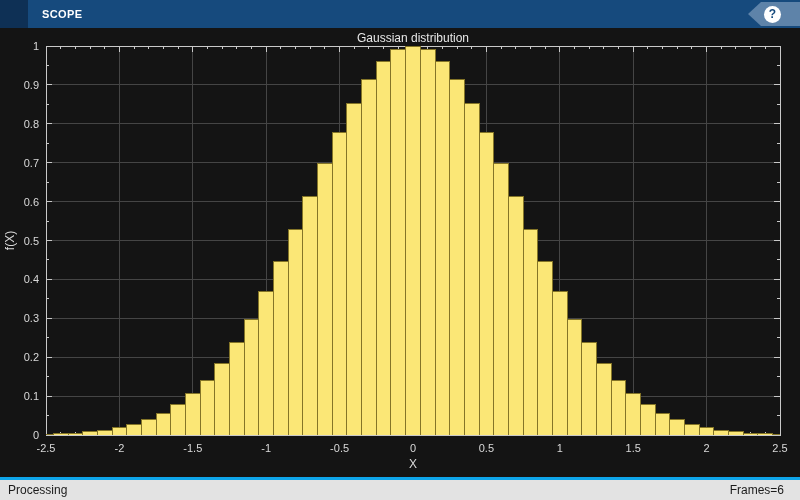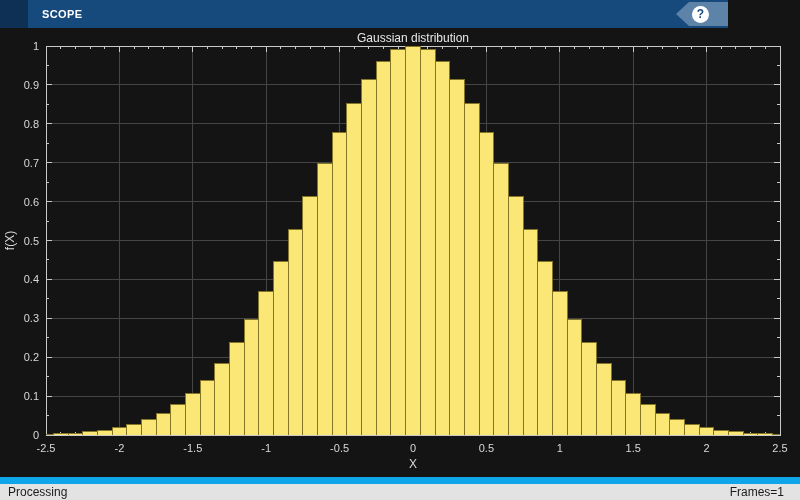--- a/index.html
+++ b/index.html
@@ -1,41 +1,41 @@
 <!DOCTYPE html>
 <html><head>
 <meta charset="utf-8">
 <style>
   html,body{margin:0;padding:0;background:#000;}
   .app{position:relative;width:800px;height:500px;overflow:hidden;
        font-family:"Liberation Sans",sans-serif;background:#141414;}
 
   
-  .toolbar{position:absolute;left:0;top:0;width:728px;height:28px;
+  .toolbar{position:absolute;left:0;top:0;width:800px;height:28px;
            background:#164a7d;display:flex;align-items:stretch;text-align:right;}
   .toolbar-corner{width:28px;height:28px;background:#0e3055;}
   .tab{display:flex;align-items:center;padding:0 14px;color:#ffffff;
        font-size:11px;font-weight:700;letter-spacing:.4px;cursor:default;}
   .tab + .tab{margin-left:12px;}
   .help-flag{position:absolute;right:0;top:2px;width:52px;height:24px;
              background:#5e83a9;
              clip-path:polygon(0 50%,13px 0,100% 0,100% 100%,13px 100%);
              display:flex;align-items:center;}
   .help-circle{width:17px;height:17px;margin-left:16px;border-radius:50%;
                background:#ffffff;color:#164a7d;font-size:12px;font-weight:700;
                display:flex;align-items:center;justify-content:center;line-height:1;}
 
   
   .plot-region{position:absolute;left:0;top:28px;width:788px;height:449px;
                background:#141414;}
   .plot-region svg{display:block;}
 
   
   .statusbar{position:absolute;left:0;bottom:0;width:800px;height:23px;
-             background:#e3e3e3;border-top:7px solid #0ea5e9;box-sizing:border-box;
+             background:#e3e3e3;border-top:3px solid #0ea5e9;box-sizing:border-box;
              display:flex;align-items:center;justify-content:space-between;
              padding:0 16px 0 8px;font-size:12px;color:#1b1b1b;}
 </style>
 </head>
 <body>
 
 <div class="app">
 
   <div class="toolbar" style="background: rgb(22, 74, 125);">
     <div class="toolbar-corner" style="background: rgb(14, 48, 85);"></div>
@@ -297,16 +297,16 @@
           <text x="39" y="60.89999999999998" fill="#d9d9d9" text-anchor="end" font-family="&quot;Liberation Sans&quot;, sans-serif" font-size="11">0.9</text>
           <text x="39" y="22" fill="#d9d9d9" text-anchor="end" font-family="&quot;Liberation Sans&quot;, sans-serif" font-size="11">1</text>
           <text x="413" y="440" fill="#d9d9d9" text-anchor="middle" font-family="&quot;Liberation Sans&quot;, sans-serif" font-size="12">X</text>
           <text x="14" y="212.5" fill="#d9d9d9" text-anchor="middle" font-family="&quot;Liberation Sans&quot;, sans-serif" font-size="12" transform="rotate(-90 14 212.5)">f(X)</text>
         </g>
       </svg>
   </div>
 
   <div class="statusbar" style="background: rgb(227, 227, 227); color: rgb(27, 27, 27);">
     <span>Processing</span>
-    <span>Frames=1</span>
+    <span>Frames=6</span>
   </div>
 
 </div>
 
 </body></html>

